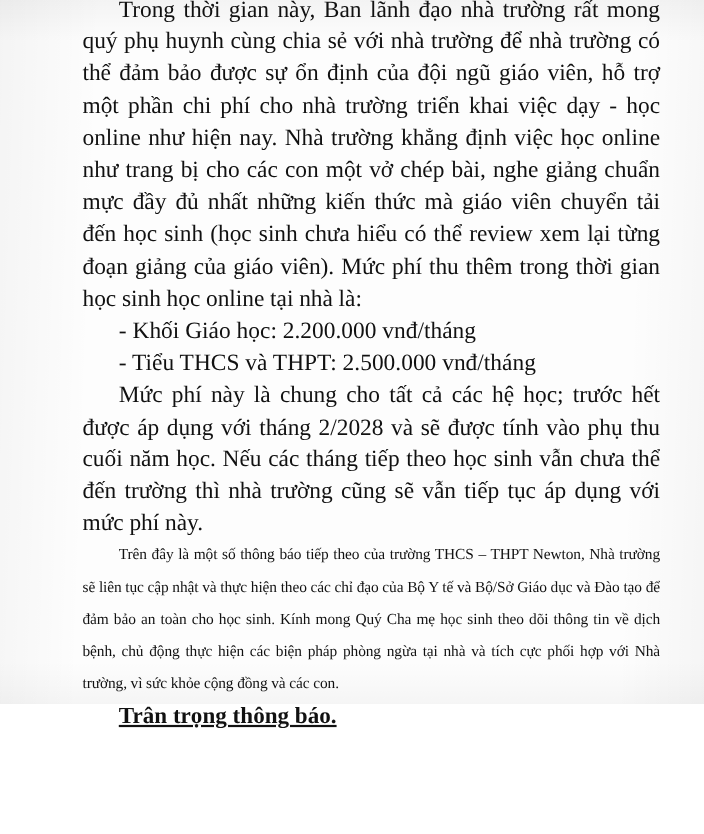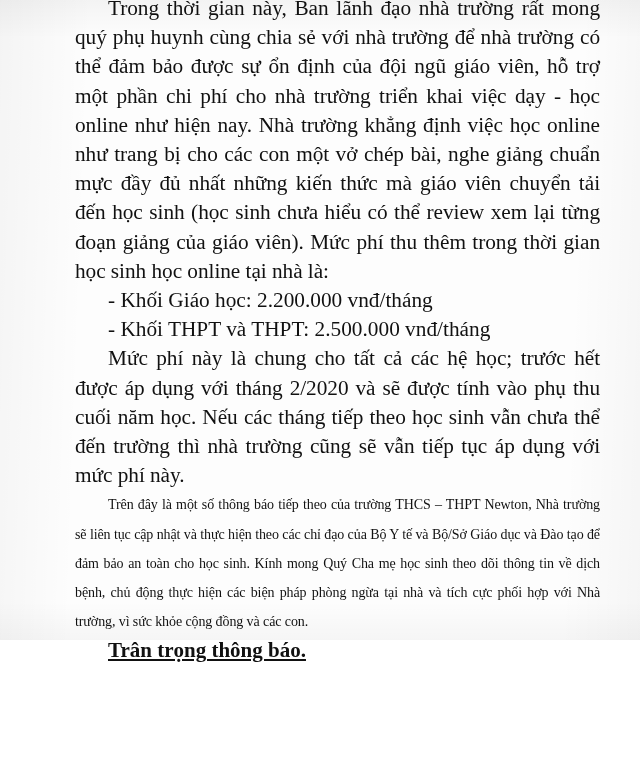--- a/index.html
+++ b/index.html
@@ -93,24 +93,24 @@
 <div id="page">
 
   <div id="scan-tone"></div>
 
   <div id="textblock">
 
     <p class="para">Trong thời gian này, Ban lãnh đạo nhà trường rất mong quý phụ huynh cùng chia sẻ với nhà trường để nhà trường có thể đảm bảo được sự ổn định của đội ngũ giáo viên, hỗ trợ một phần chi phí cho nhà trường triển khai việc dạy - học online như hiện nay. Nhà trường khẳng định việc học online như trang bị cho các con một vở chép bài, nghe giảng chuẩn mực đầy đủ nhất những kiến thức mà giáo viên chuyển tải đến học sinh (học sinh chưa hiểu có thể review xem lại từng đoạn giảng của giáo viên). Mức phí thu thêm trong thời gian học sinh học online tại nhà là:</p>
 
     <ul class="bullets">
       <li>- Khối Giáo học: 2.200.000 vnđ/tháng</li>
-      <li>- Khối THPT và THPT: 2.500.000 vnđ/tháng</li>
+      <li>- Tiểu THCS và THPT: 2.500.000 vnđ/tháng</li>
     </ul>
 
-    <p class="para last-line-left">Mức phí này là chung cho tất cả các hệ học; trước hết được áp dụng với tháng 2/2020 và sẽ được tính vào phụ thu cuối năm học. Nếu các tháng tiếp theo học sinh vẫn chưa thể đến trường thì nhà trường cũng sẽ vẫn tiếp tục áp dụng với mức phí này.</p>
+    <p class="para last-line-left">Mức phí này là chung cho tất cả các hệ học; trước hết được áp dụng với tháng 2/2028 và sẽ được tính vào phụ thu cuối năm học. Nếu các tháng tiếp theo học sinh vẫn chưa thể đến trường thì nhà trường cũng sẽ vẫn tiếp tục áp dụng với mức phí này.</p>
 
     <p class="para bold last-line-left">Trên đây là một số thông báo tiếp theo của trường THCS – THPT Newton, Nhà trường sẽ liên tục cập nhật và thực hiện theo các chỉ đạo của Bộ Y tế và Bộ/Sở Giáo dục và Đào tạo để đảm bảo an toàn cho học sinh. Kính mong Quý Cha mẹ học sinh theo dõi thông tin về dịch bệnh, chủ động thực hiện các biện pháp phòng ngừa tại nhà và tích cực phối hợp với Nhà trường, vì sức khỏe cộng đồng và các con.</p>
 
     <p class="closing">Trân trọng thông báo.</p>
 
     <div class="spacer-date"></div>
 
   </div>
 </div>
 

